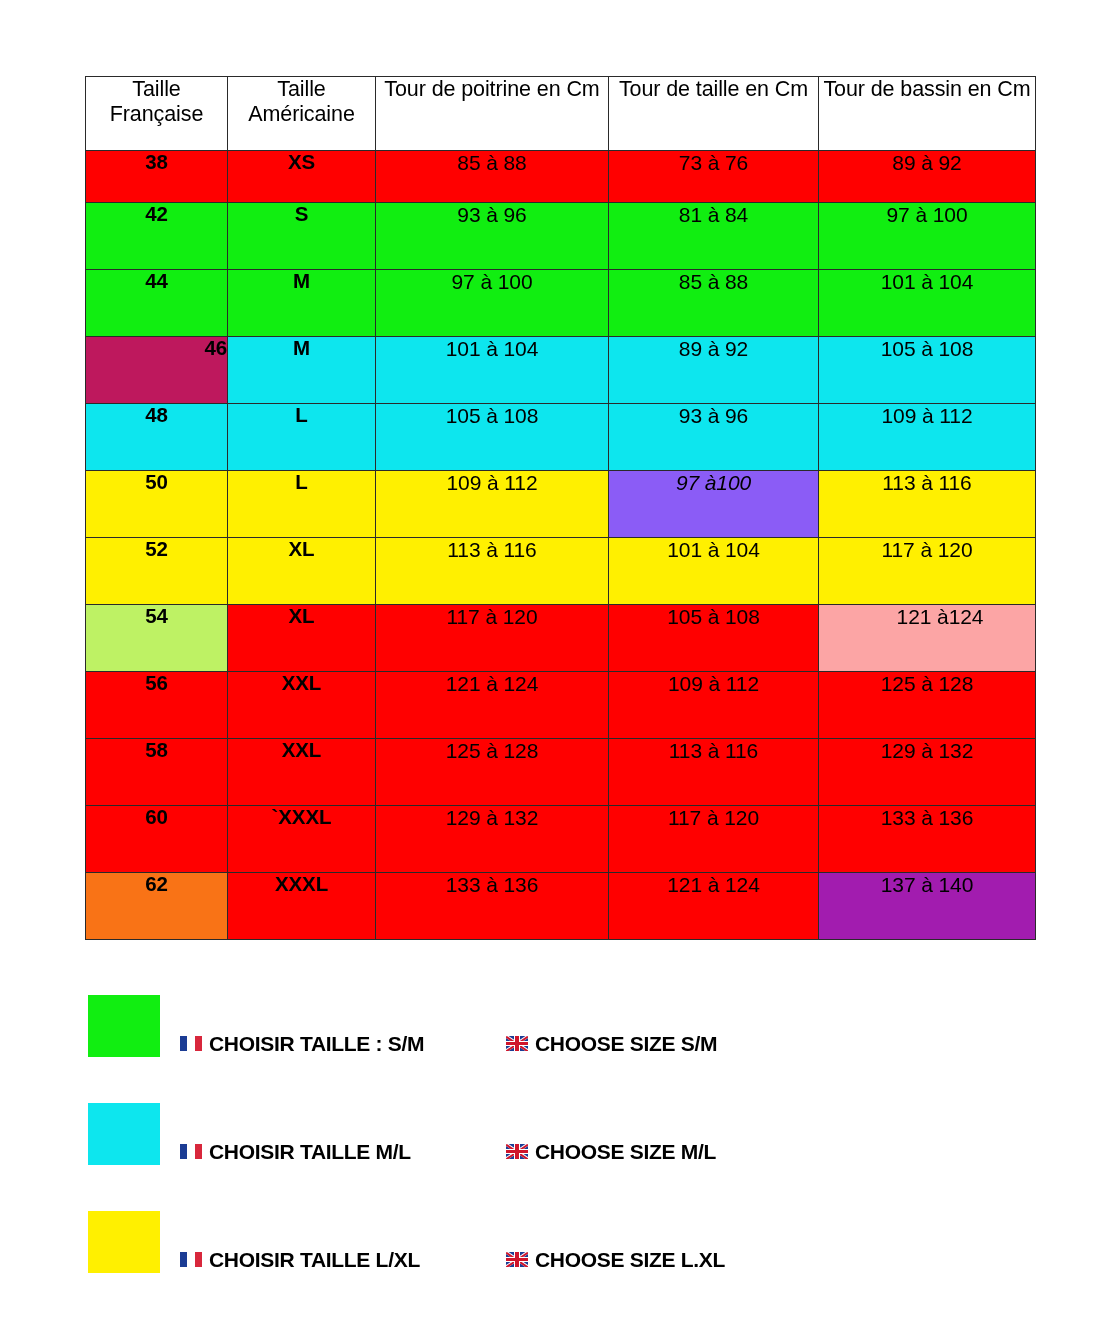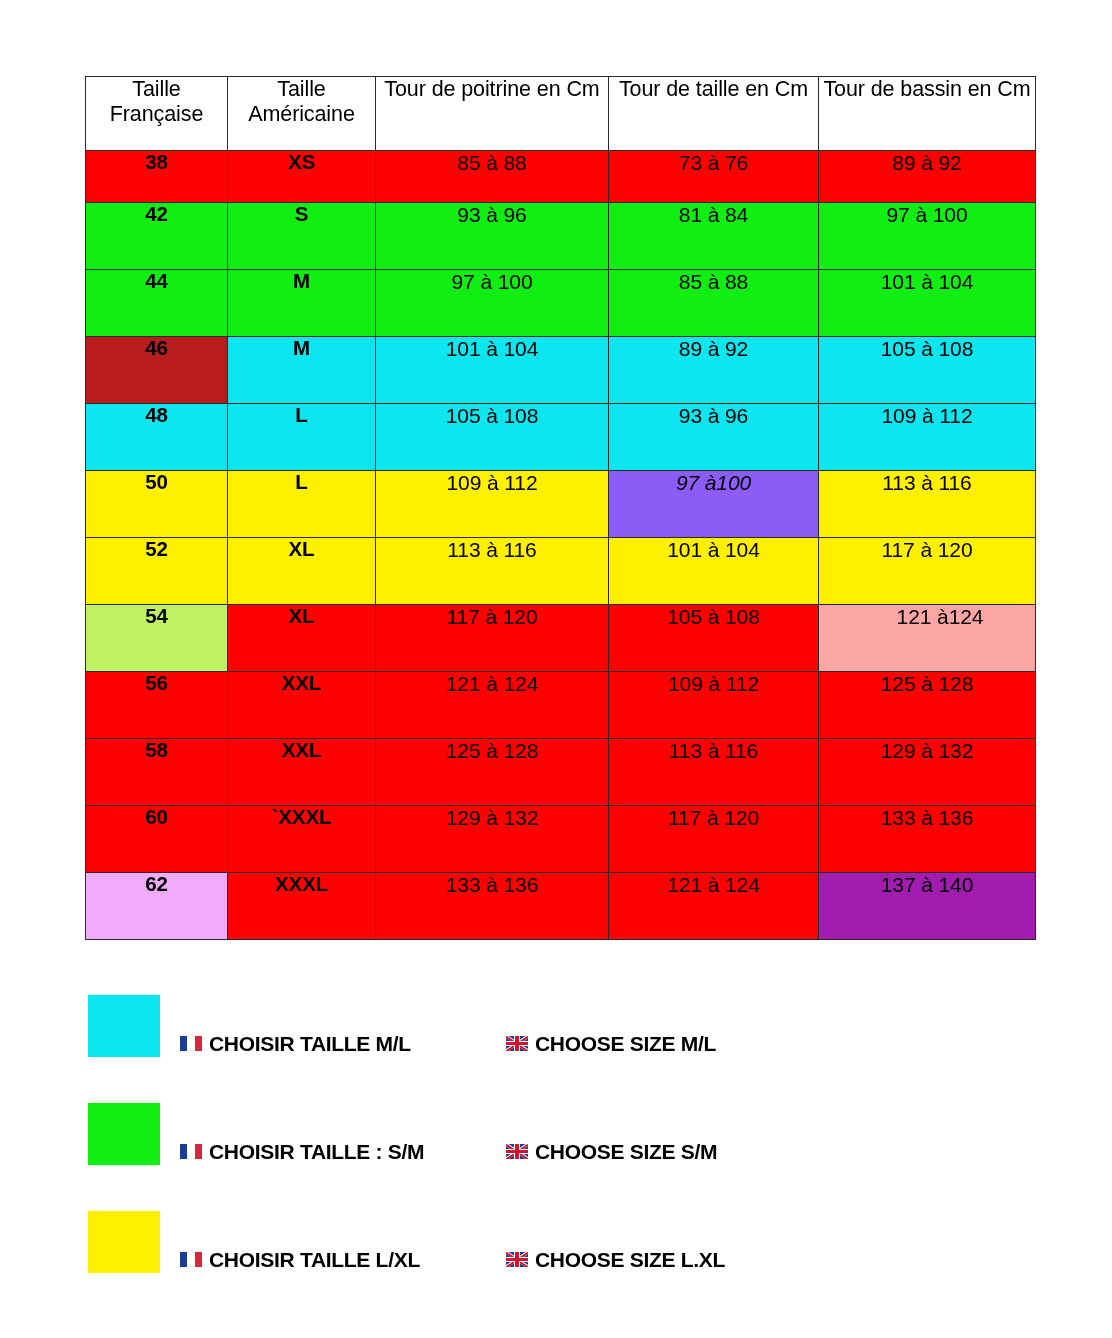--- a/index.html
+++ b/index.html
@@ -177,21 +177,21 @@
           <td style="background: rgb(17, 238, 17);">97 à 100</td>
         </tr>
         <tr>
           <td class="sz" style="background: rgb(17, 238, 17);">44</td>
           <td class="sz" style="background: rgb(17, 238, 17);">M</td>
           <td style="background: rgb(17, 238, 17);">97 à 100</td>
           <td style="background: rgb(17, 238, 17);">85 à 88</td>
           <td style="background: rgb(17, 238, 17);">101 à 104</td>
         </tr>
         <tr>
-          <td class="sz" style="background: #b91c1c;">46</td>
+          <td class="sz" style="background: #be185d; text-align: right;">46</td>
           <td class="sz" style="background: rgb(13, 230, 238);">M</td>
           <td style="background: rgb(13, 230, 238);">101 à 104</td>
           <td style="background: rgb(13, 230, 238);">89 à 92</td>
           <td style="background: rgb(13, 230, 238);">105 à 108</td>
         </tr>
         <tr>
           <td class="sz" style="background: rgb(13, 230, 238);">48</td>
           <td class="sz" style="background: rgb(13, 230, 238);">L</td>
           <td style="background: rgb(13, 230, 238);">105 à 108</td>
           <td style="background: rgb(13, 230, 238);">93 à 96</td>
@@ -233,77 +233,77 @@
           <td style="background: rgb(255, 0, 0);">129 à 132</td>
         </tr>
         <tr>
           <td class="sz" style="background: rgb(255, 0, 0);">60</td>
           <td class="sz" style="background: rgb(255, 0, 0);">`XXXL</td>
           <td style="background: rgb(255, 0, 0);">129 à 132</td>
           <td style="background: rgb(255, 0, 0);">117 à 120</td>
           <td style="background: rgb(255, 0, 0);">133 à 136</td>
         </tr>
         <tr>
-          <td class="sz" style="background: #f0abfc;">62</td>
+          <td class="sz" style="background: #f97316;">62</td>
           <td class="sz" style="background: rgb(255, 0, 0);">XXXL</td>
           <td style="background: rgb(255, 0, 0);">133 à 136</td>
           <td style="background: rgb(255, 0, 0);">121 à 124</td>
           <td style="background: #a21caf;">137 à 140</td>
         </tr>
       </tbody>
   </table>
 </div>
 
 <div id="legend">
     <div class="legend-row">
-      <div class="legend-swatch" style="background: rgb(13, 230, 238);"></div>
+      <div class="legend-swatch" style="background: rgb(17, 238, 17);"></div>
       <div class="legend-fr">
         <span class="flag flag-fr">
           <span class="b1"></span>
           <span class="b2"></span>
           <span class="b3"></span>
         </span>
-        <span class="legend-text">CHOISIR TAILLE M/L</span>
+        <span class="legend-text">CHOISIR TAILLE : S/M</span>
       </div>
       <div class="legend-en">
         <span class="flag flag-uk">
           <i class="dw1"></i>
           <i class="dw2"></i>
           <i class="dr1"></i>
           <i class="dr2"></i>
           <i class="cw-h"></i>
           <i class="cw-v"></i>
           <i class="cr-h"></i>
           <i class="cr-v"></i>
         </span>
-        <span class="legend-text">CHOOSE SIZE M/L</span>
+        <span class="legend-text">CHOOSE SIZE S/M</span>
       </div>
     </div>
     <div class="legend-row">
-      <div class="legend-swatch" style="background: rgb(17, 238, 17);"></div>
+      <div class="legend-swatch" style="background: rgb(13, 230, 238);"></div>
       <div class="legend-fr">
         <span class="flag flag-fr">
           <span class="b1"></span>
           <span class="b2"></span>
           <span class="b3"></span>
         </span>
-        <span class="legend-text">CHOISIR TAILLE : S/M</span>
+        <span class="legend-text">CHOISIR TAILLE M/L</span>
       </div>
       <div class="legend-en">
         <span class="flag flag-uk">
           <i class="dw1"></i>
           <i class="dw2"></i>
           <i class="dr1"></i>
           <i class="dr2"></i>
           <i class="cw-h"></i>
           <i class="cw-v"></i>
           <i class="cr-h"></i>
           <i class="cr-v"></i>
         </span>
-        <span class="legend-text">CHOOSE SIZE S/M</span>
+        <span class="legend-text">CHOOSE SIZE M/L</span>
       </div>
     </div>
     <div class="legend-row">
       <div class="legend-swatch" style="background: rgb(255, 240, 0);"></div>
       <div class="legend-fr">
         <span class="flag flag-fr">
           <span class="b1"></span>
           <span class="b2"></span>
           <span class="b3"></span>
         </span>

